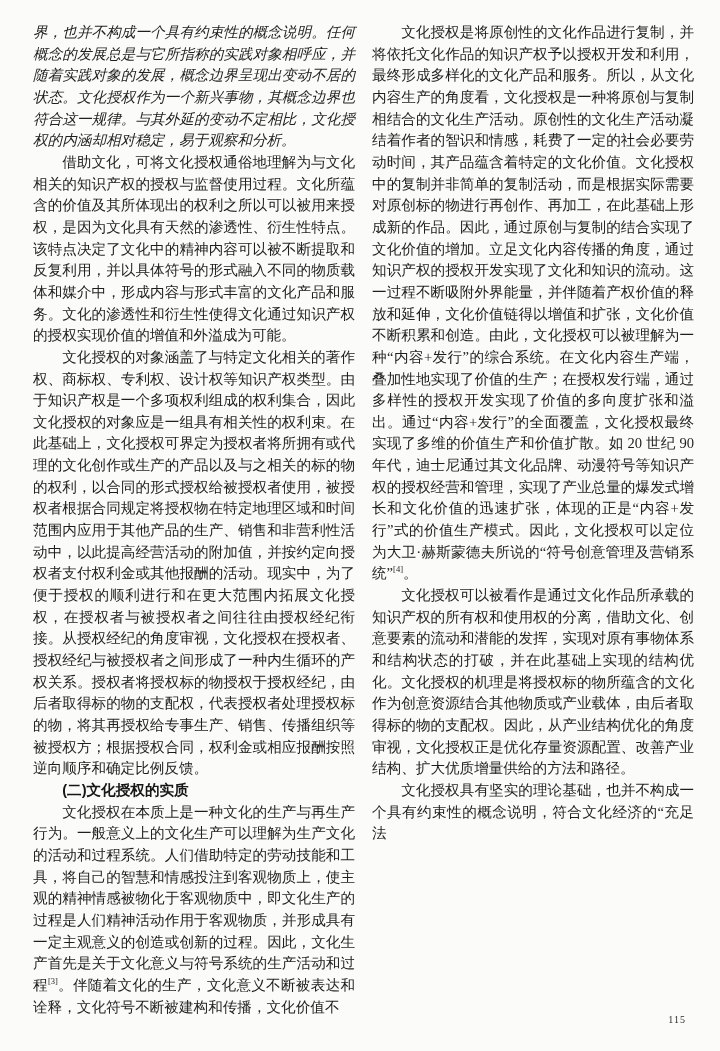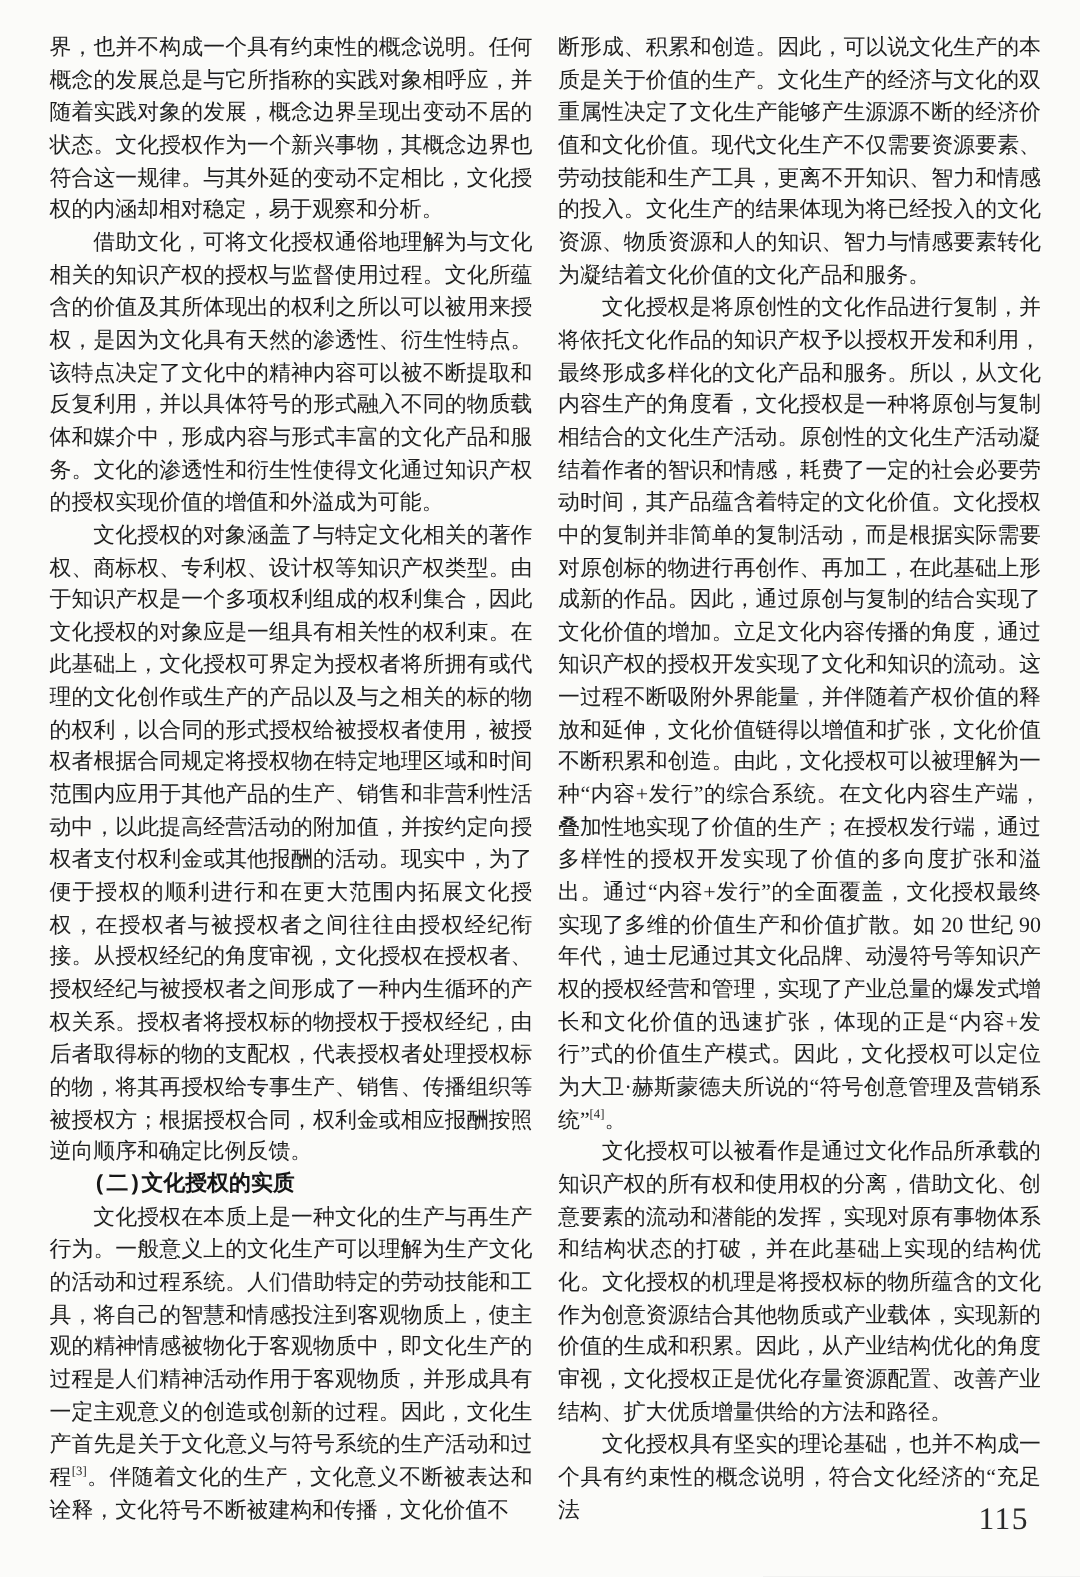--- a/index.html
+++ b/index.html
@@ -31,63 +31,63 @@
     text-align: justify;
     text-justify: inter-character;
     letter-spacing: 0;
   }
   .column p {
     margin: 0;
     text-indent: 2em;
   }
   .column p.cont {
     text-indent: 0;
+    font-style: italic;
   }
   .column h3 {
     margin: 0;
     font-size: 14.6px;
     line-height: 21.65px;
     font-weight: 700;
     text-indent: 2em;
     text-align: left;
-    font-family: Liberation Mono, monospace;
+    font-family: Liberation Sans, sans-serif;
     color: #161616;
   }
   sup {
     font-size: 8.5px;
     line-height: 0;
     vertical-align: super;
   }
   .page-number {
     position: absolute;
     right: 34px;
     bottom: 26px;
-    font-size: 21px;
+    font-size: 10px;
     letter-spacing: 1px;
     color: #2a2a2a;
     font-family: "Liberation Serif", "DejaVu Serif", serif;
   }
 </style>
 </head>
 <body>
 
 <div class="page">
   <div class="columns">
 
     <div class="column">
       <p class="cont">界，也并不构成一个具有约束性的概念说明。任何概念的发展总是与它所指称的实践对象相呼应，并随着实践对象的发展，概念边界呈现出变动不居的状态。文化授权作为一个新兴事物，其概念边界也符合这一规律。与其外延的变动不定相比，文化授权的内涵却相对稳定，易于观察和分析。</p>
       <p>借助文化，可将文化授权通俗地理解为与文化相关的知识产权的授权与监督使用过程。文化所蕴含的价值及其所体现出的权利之所以可以被用来授权，是因为文化具有天然的渗透性、衍生性特点。该特点决定了文化中的精神内容可以被不断提取和反复利用，并以具体符号的形式融入不同的物质载体和媒介中，形成内容与形式丰富的文化产品和服务。文化的渗透性和衍生性使得文化通过知识产权的授权实现价值的增值和外溢成为可能。</p>
       <p>文化授权的对象涵盖了与特定文化相关的著作权、商标权、专利权、设计权等知识产权类型。由于知识产权是一个多项权利组成的权利集合，因此文化授权的对象应是一组具有相关性的权利束。在此基础上，文化授权可界定为授权者将所拥有或代理的文化创作或生产的产品以及与之相关的标的物的权利，以合同的形式授权给被授权者使用，被授权者根据合同规定将授权物在特定地理区域和时间范围内应用于其他产品的生产、销售和非营利性活动中，以此提高经营活动的附加值，并按约定向授权者支付权利金或其他报酬的活动。现实中，为了便于授权的顺利进行和在更大范围内拓展文化授权，在授权者与被授权者之间往往由授权经纪衔接。从授权经纪的角度审视，文化授权在授权者、授权经纪与被授权者之间形成了一种内生循环的产权关系。授权者将授权标的物授权于授权经纪，由后者取得标的物的支配权，代表授权者处理授权标的物，将其再授权给专事生产、销售、传播组织等被授权方；根据授权合同，权利金或相应报酬按照逆向顺序和确定比例反馈。</p>
       <h3>(二)文化授权的实质</h3>
       <p>文化授权在本质上是一种文化的生产与再生产行为。一般意义上的文化生产可以理解为生产文化的活动和过程系统。人们借助特定的劳动技能和工具，将自己的智慧和情感投注到客观物质上，使主观的精神情感被物化于客观物质中，即文化生产的过程是人们精神活动作用于客观物质，并形成具有一定主观意义的创造或创新的过程。因此，文化生产首先是关于文化意义与符号系统的生产活动和过程<sup>[3]</sup>。伴随着文化的生产，文化意义不断被表达和诠释，文化符号不断被建构和传播，文化价值不</p>
     </div>
 
     <div class="column">
-      <p class="cont">断形成、积累和创造。因此，可以说文化生产的本质是关于价值的生产。文化生产的经济与文化的双重属性决定了文化生产能够产生源源不断的经济价值和文化价值。现代文化生产不仅需要资源要素、劳动技能和生产工具，更离不开知识、智力和情感的投入。文化生产的结果体现为将已经投入的文化资源、物质资源和人的知识、智力与情感要素转化为凝结着文化价值的文化产品和服务。</p>
       <p>文化授权是将原创性的文化作品进行复制，并将依托文化作品的知识产权予以授权开发和利用，最终形成多样化的文化产品和服务。所以，从文化内容生产的角度看，文化授权是一种将原创与复制相结合的文化生产活动。原创性的文化生产活动凝结着作者的智识和情感，耗费了一定的社会必要劳动时间，其产品蕴含着特定的文化价值。文化授权中的复制并非简单的复制活动，而是根据实际需要对原创标的物进行再创作、再加工，在此基础上形成新的作品。因此，通过原创与复制的结合实现了文化价值的增加。立足文化内容传播的角度，通过知识产权的授权开发实现了文化和知识的流动。这一过程不断吸附外界能量，并伴随着产权价值的释放和延伸，文化价值链得以增值和扩张，文化价值不断积累和创造。由此，文化授权可以被理解为一种“内容+发行”的综合系统。在文化内容生产端，叠加性地实现了价值的生产；在授权发行端，通过多样性的授权开发实现了价值的多向度扩张和溢出。通过“内容+发行”的全面覆盖，文化授权最终实现了多维的价值生产和价值扩散。如 20 世纪 90 年代，迪士尼通过其文化品牌、动漫符号等知识产权的授权经营和管理，实现了产业总量的爆发式增长和文化价值的迅速扩张，体现的正是“内容+发行”式的价值生产模式。因此，文化授权可以定位为大卫·赫斯蒙德夫所说的“符号创意管理及营销系统”<sup>[4]</sup>。</p>
-      <p>文化授权可以被看作是通过文化作品所承载的知识产权的所有权和使用权的分离，借助文化、创意要素的流动和潜能的发挥，实现对原有事物体系和结构状态的打破，并在此基础上实现的结构优化。文化授权的机理是将授权标的物所蕴含的文化作为创意资源结合其他物质或产业载体，实现新的价值的生成和积累。因此，从产业结构优化的角度审视，文化授权正是优化存量资源配置、改善产业结构、扩大优质增量供给的方法和路径。</p>
+      <p>文化授权可以被看作是通过文化作品所承载的知识产权的所有权和使用权的分离，借助文化、创意要素的流动和潜能的发挥，实现对原有事物体系和结构状态的打破，并在此基础上实现的结构优化。文化授权的机理是将授权标的物所蕴含的文化作为创意资源结合其他物质或产业载体，由后者取得标的物的支配权。因此，从产业结构优化的角度审视，文化授权正是优化存量资源配置、改善产业结构、扩大优质增量供给的方法和路径。</p>
       <p>文化授权具有坚实的理论基础，也并不构成一个具有约束性的概念说明，符合文化经济的“充足法</p>
     </div>
 
   </div>
 
   <div class="page-number">115</div>
 </div>
 
 </body></html>

